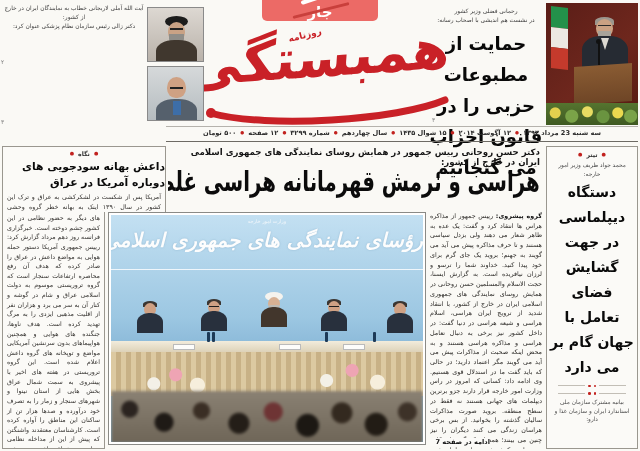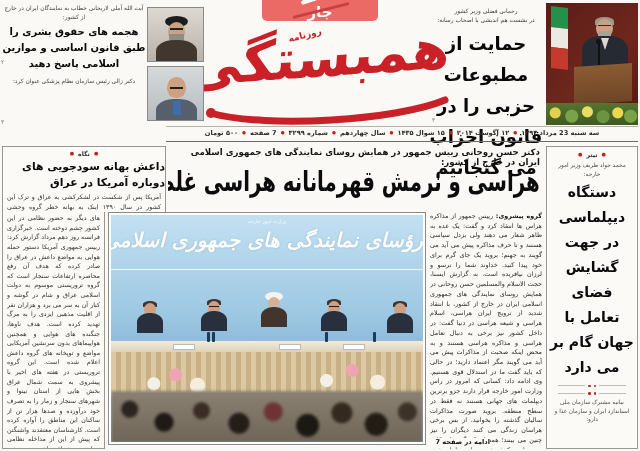--- a/index.html
+++ b/index.html
@@ -190,21 +190,20 @@
 <div class="abs rtl" id="nameplate-label">روزنامه</div>
 <div class="abs rtl" id="nameplate-title">همبستگی</div>
 <svg class="abs" id="nameplate-swoosh" width="252" height="38" viewBox="0 0 252 38">
   <path d="M247 4 C200 24 70 33 12 17" stroke="#c92127" stroke-width="7" fill="none" stroke-linecap="round"></path>
   <circle cx="13" cy="17" r="5" fill="#c92127"></circle>
 </svg>
 
 <div class="abs rtl" id="left-teasers">
   <div class="teaser">
     <div class="kicker">آیت الله آملی لاریجانی خطاب به نمایندگان ایران در خارج از کشور:</div>
-    <div class="t-head">هجمه های حقوق بشری را طبق قانون اساسی و موازین اسلامی پاسخ دهید</div>
   </div>
   <div class="teaser">
     <div class="kicker">دکتر زالی رئیس سازمان نظام پزشکی عنوان کرد:</div>
   </div>
 </div>
 <span class="pref" style="left:1px; top:58px;">۲</span>
 <span class="pref" style="left:1px; top:118px;">۳</span>
 
 <div class="abs portrait" id="portrait1">
   <div class="turban"></div>
@@ -241,21 +240,21 @@
       <div class="body"></div>
       <div class="vshirt"></div>
   </div>
   <div id="mic"></div>
   <div id="podium"></div>
   <div id="m-flowers"></div>
 </div>
 
 <div class="abs" id="rule-top"></div>
 <div class="abs rtl" id="dateline">
-  <span class="dl-seg">سه شنبه 23 مرداد ۱۳۹۳</span><span class="dl-seg">۱۲ آگوست ۲۰۱۴</span><span class="dl-seg">۱۵ شوال ۱۴۳۵</span><span class="dl-seg">سال چهاردهم</span><span class="dl-seg">شماره ۳۲۹۹</span><span class="dl-seg">7 صفحه</span><span class="dl-seg">۵۰۰ تومان</span>
+  <span class="dl-seg">سه شنبه 23 مرداد ۱۳۹۳</span><span class="dl-seg">۱۲ آگوست ۲۰۱۴</span><span class="dl-seg">۱۵ شوال ۱۴۳۵</span><span class="dl-seg">سال چهاردهم</span><span class="dl-seg">شماره ۳۲۹۹</span><span class="dl-seg">۱۲ صفحه</span><span class="dl-seg">۵۰۰ تومان</span>
 </div>
 <div class="abs" id="rule-bot"></div>
 
 <div class="abs rtl" id="lead-kicker">دکتر حسن روحانی رییس جمهور در همایش روسای نمایندگی های جمهوری اسلامی ایران در خارج از کشور:</div>
 <div class="abs rtl" id="lead-headline">
   <span>مذاکره هراسی و نرمش قهرمانانه هراسی غلط است</span>
 </div>
 
 <div class="abs rtl" id="opinion-top">
   <div class="sec-head">نگاه</div>

